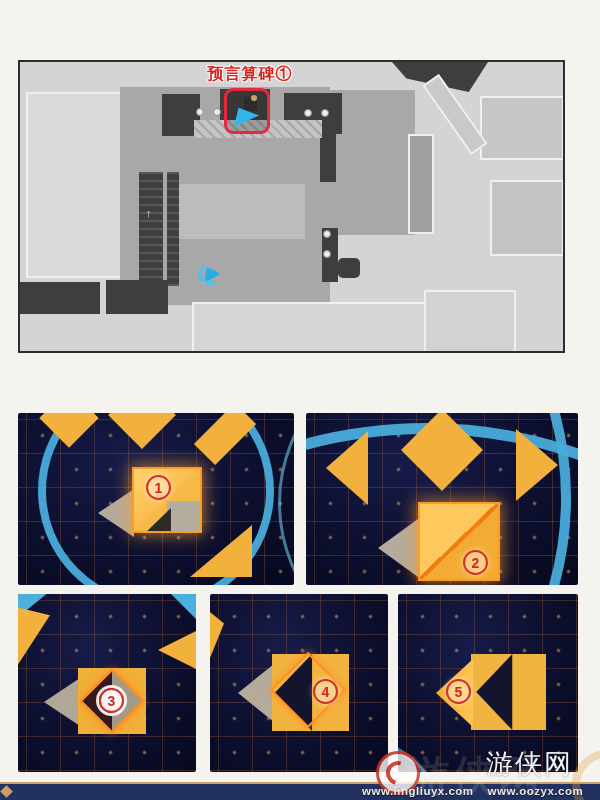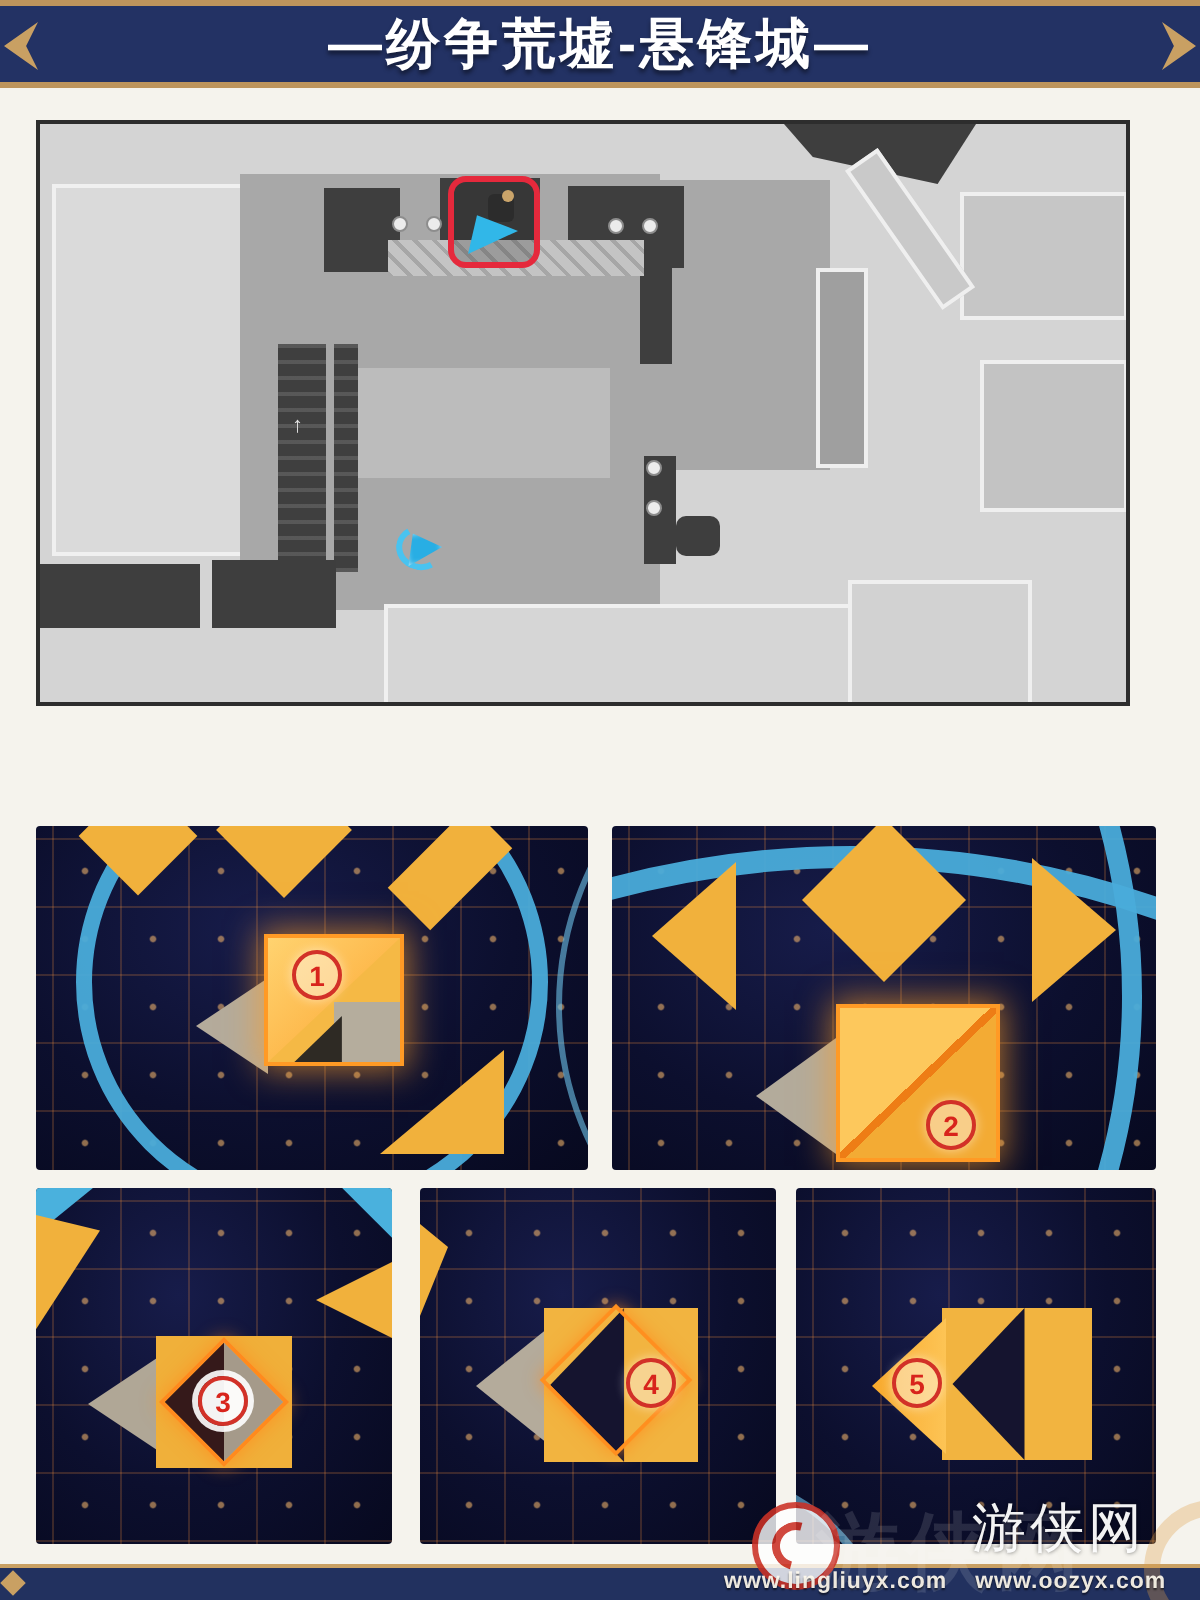--- a/index.html
+++ b/index.html
@@ -91,25 +91,20 @@
   .wm-site { position:absolute; left:486px; top:746px; font-size:27px; font-weight:400;
              color:rgba(255,255,255,.95); letter-spacing:2px; text-shadow:0 0 2px rgba(0,0,0,.55); }
   .wm-ring { position:absolute; left:572px; top:750px; width:70px; height:70px; border-radius:50%;
              border:8px solid rgba(225,160,70,.32); }
 </style>
 </head>
 <body>
 
 <div class="page">
 
-  <div class="hdr">
-    <div class="hdr-orn l"></div>
-    <div class="hdr-title">—纷争荒墟-悬锋城—</div>
-    <div class="hdr-orn r"></div>
-  </div>
 
   <div class="map">
     <div class="mz" style="left:6px;top:30px;width:106px;height:186px;"></div>
     <div class="mb" style="left:100px;top:25px;width:210px;height:218px;"></div>
     <div class="mb" style="left:285px;top:28px;width:110px;height:145px;"></div>
     <div class="ml" style="left:155px;top:122px;width:130px;height:55px;"></div>
     <div class="mz" style="left:172px;top:240px;width:236px;height:53px;background:#d6d6d6;"></div>
     <div class="mo" style="left:404px;top:228px;width:92px;height:65px;background:#d2d2d2;"></div>
 
     <div class="md" style="left:142px;top:32px;width:38px;height:42px;"></div>
@@ -141,20 +136,21 @@
     <div class="player">
       <div class="pl-swirl"></div>
       <div class="pl-arrow"></div>
     </div>
 
     <div class="poi-box">
       <div class="poi-fig"></div>
       <div class="poi-head"></div>
       <div class="poi-tri"></div>
     </div>
+    <div class="poi-label">预言算碑①</div>
   </div>
 
 
   <div class="pz" style="left:18px;top:413px;width:276px;height:172px;">
     <div class="grid"></div>
     <div class="ring" style="left:20px;top:-40px;width:236px;height:236px;"></div>
     <div class="ring thin" style="left:260px;top:-70px;width:320px;height:320px;"></div>
     <div class="y rot45" style="left:30px;top:-16px;width:42px;height:42px;"></div>
     <div class="y rot45" style="left:100px;top:-22px;width:48px;height:48px;"></div>
     <div class="y rot45" style="left:192px;top:-8px;width:30px;height:58px;"></div>

